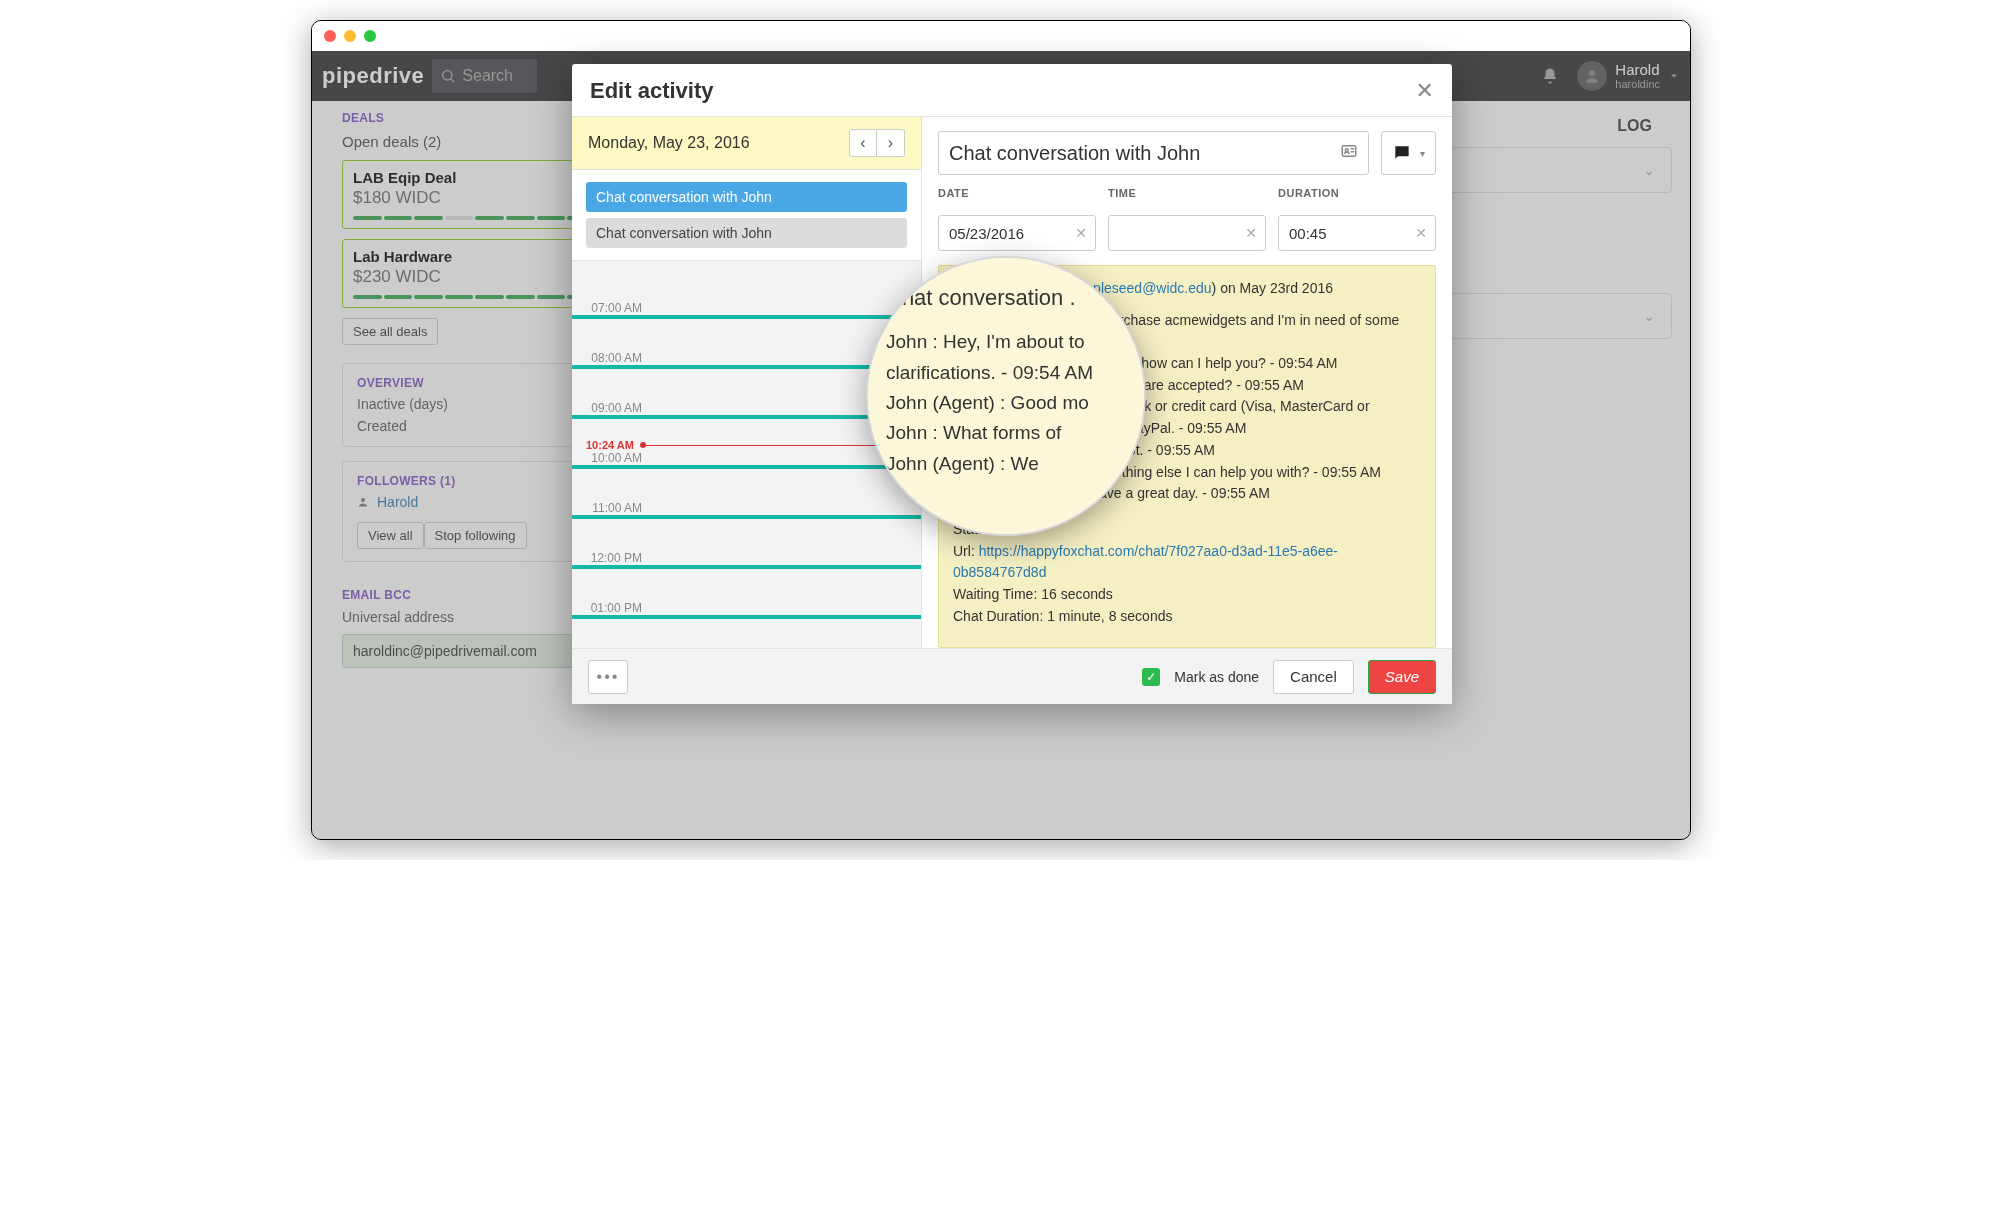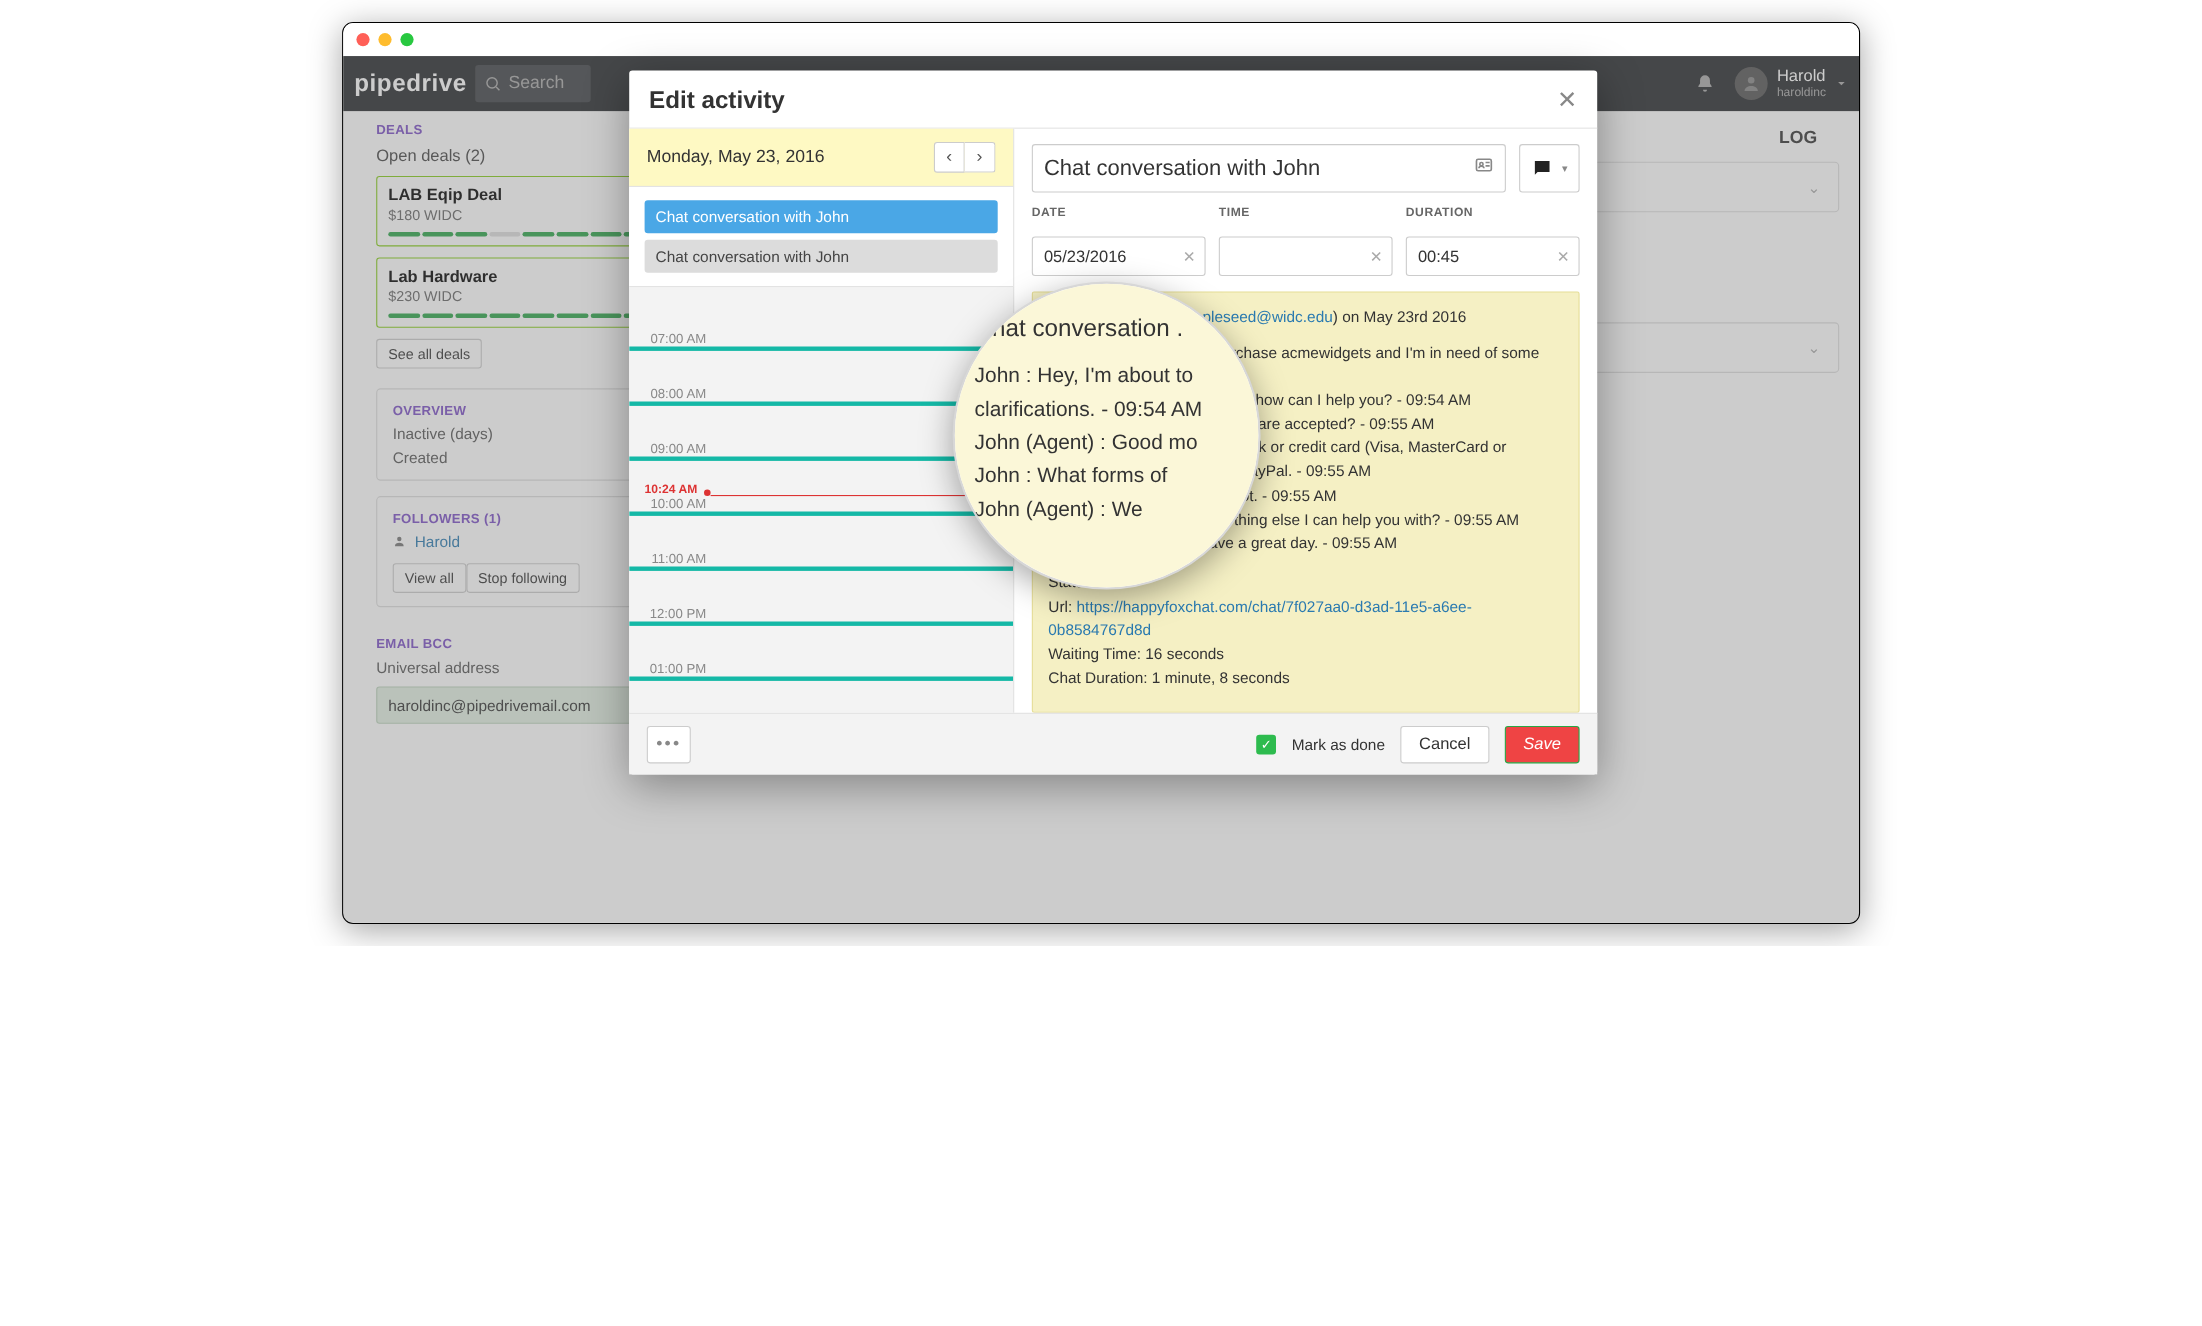--- a/index.html
+++ b/index.html
@@ -21,21 +21,21 @@
   .user-text{line-height:1.1;}
   .user-text .u1{font-size:15px;}
   .user-text .u2{font-size:11px;color:#aaa;}
   .app-body{display:flex;height:calc(100% - 80px);}
   .sidebar{width:370px;padding:10px 14px 14px 30px;}
   .section-title{color:#7b4fc5;font-weight:600;font-size:12px;letter-spacing:0.3px;}
   .panel{border:1px solid #ddd;border-radius:4px;padding:12px 14px;margin-bottom:14px;}
   .open-deals{font-size:15px;color:#444;margin:8px 0 10px;}
   .deal-card{border:1px solid #84cc16;border-radius:3px;padding:8px 10px;margin-bottom:10px;}
   .deal-title{font-weight:600;font-size:15px;}
-  .deal-sub{font-size:13px;color:#666;margin-top:2px;}
+  .deal-sub{font-size:17px;color:#666;margin-top:2px;}
   .progress{height:4px;margin-top:8px;display:flex;gap:2px;}
   .progress span{flex:1;background:#ddd;border-radius:2px;}
   .progress span.on{background:#2ca54a;}
   .btn-ghost{display:inline-block;border:1px solid #ccc;border-radius:3px;padding:5px 10px;font-size:13px;color:#333;background:#fff;}
   .ov-line{font-size:14px;color:#555;margin-top:6px;}
   .follower-name{color:#2a7ab0;}
   .email-box{background:#e2efe2;border:1px solid #bcd3bc;border-radius:3px;padding:8px 10px;font-size:14px;color:#333;margin-top:8px;}
   .main{flex:1;position:relative;padding:16px 18px;}
   .log-title{font-weight:600;color:#333;margin-bottom:12px;}
   .log-row{border:1px solid #ddd;border-radius:4px;padding:14px 16px;margin-bottom:10px;display:flex;align-items:center;justify-content:space-between;color:#333;font-size:14px;}
@@ -55,21 +55,21 @@
   .nav-btn{width:28px;height:28px;border:1px solid #ccc;background:#fff;display:flex;align-items:center;justify-content:center;color:#555;}
   .nav-btn:first-child{border-radius:3px 0 0 3px;}
   .nav-btn:last-child{border-radius:0 3px 3px 0;border-left:none;}
   .items{padding:12px 14px 6px;background:#fff;border-bottom:1px solid #e3e3e3;}
   .item{padding:7px 10px;border-radius:3px;font-size:14px;margin-bottom:6px;}
   .item.active{background:#4aa7e6;color:#fff;}
   .item.inactive{background:#dcdcdc;color:#444;}
   .timeline{flex:1;overflow:hidden;position:relative;padding:8px 0 0;}
   .hour{height:50px;border-bottom:4px solid #14b8a6;display:flex;align-items:flex-end;}
   .hour-label{width:80px;text-align:right;padding-right:10px;font-size:12px;color:#888;padding-top:0;}
-  .now-line{position:absolute;left:14px;right:0;display:flex;align-items:flex-end;}
+  .now-line{position:absolute;left:14px;right:0;display:flex;align-items:center;}
   .now-label{color:#d33;font-size:11px;font-weight:600;margin-right:6px;}
   .now-dot{width:6px;height:6px;background:#d33;border-radius:50%;}
   .now-rule{flex:1;height:1px;background:#d33;}
   .col-right{flex:1;display:flex;flex-direction:column;min-width:0;}
   .form-top{padding:14px 16px 0;display:flex;gap:12px;}
   .title-input{flex:1;display:flex;border:1px solid #ccc;border-radius:3px;height:44px;align-items:center;padding:0 10px;font-size:20px;color:#333;}
   .title-input .suffix-icon{margin-left:auto;color:#888;}
   .type-btn{height:44px;border:1px solid #ccc;border-radius:3px;display:flex;align-items:center;padding:0 10px;gap:8px;}
   .type-btn .caret{color:#888;font-size:10px;}
   .form-row{padding:12px 16px 0;display:flex;gap:12px;}

